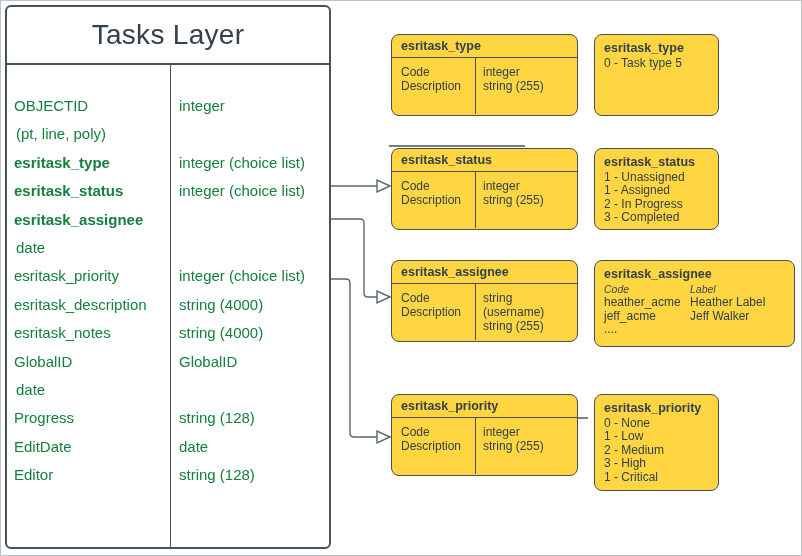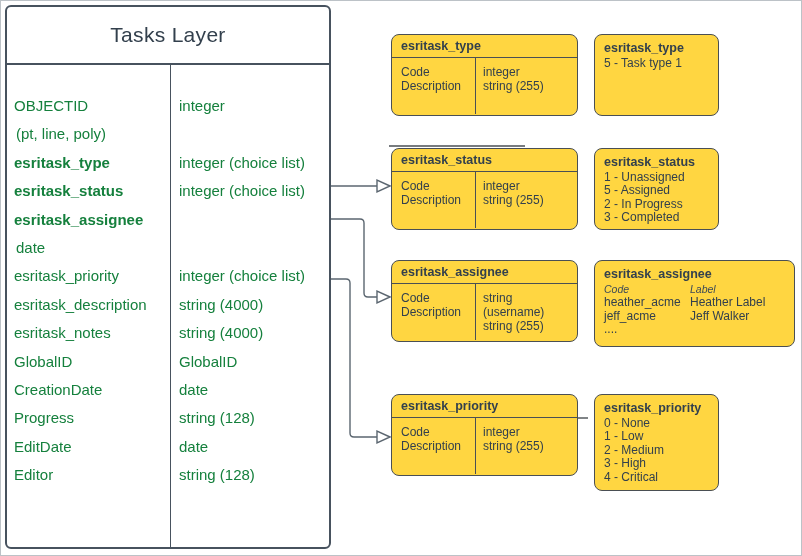--- a/index.html
+++ b/index.html
@@ -9,21 +9,21 @@
     position:relative; width:802px; height:556px;
     background:#ffffff; border:1px solid #bcc2c7; overflow:hidden;
   }
   
   .main-table {
     position:absolute; left:4px; top:4px; width:326px; height:544px;
     border:2px solid #47525e; border-radius:6px; background:#fff;
   }
   .main-title {
     height:58px; display:flex; align-items:center; justify-content:center;
-    font-size:21px; color:#33404d; border-bottom:2px solid #47525e;
+    font-size:28px; color:#33404d; border-bottom:2px solid #47525e;
     letter-spacing:.3px;
   }
   .main-body { position:relative; height:482px; padding-top:27px; }
   .col-divider {
     position:absolute; top:0; bottom:0; left:163px; width:0;
     border-left:1.5px solid #47525e;
   }
   .trow { display:flex; height:28.4px; line-height:28.4px; font-size:15px; color:#15803d; }
   .fname { width:163px; padding-left:7px; white-space:nowrap; overflow:hidden; }
   .ftype { flex:1; padding-left:9px; white-space:nowrap; }
@@ -93,21 +93,20 @@
         </div>
       <div class="trow">
           <span class="fname">esritask_notes</span>
           <span class="ftype">string (4000)</span>
         </div>
       <div class="trow">
           <span class="fname">GlobalID</span>
           <span class="ftype">GlobalID</span>
         </div>
       <div class="trow">
-          <span class="fname">CreationDate</span>
           <span class="ftype">date</span>
         </div>
       <div class="trow">
           <span class="fname">Progress</span>
           <span class="ftype">string (128)</span>
         </div>
       <div class="trow">
           <span class="fname">EditDate</span>
           <span class="ftype">date</span>
         </div>
@@ -181,27 +180,27 @@
         </div>
       <div class="schema-col-right">
           <div>integer</div>
           <div>string (255)</div>
         </div>
     </div>
   </div>
 
   <div class="legend-box" style="top:33px; height:82px">
     <div class="legend-title">esritask_type</div>
-    <div>5 - Task type 1</div>
+    <div>0 - Task type 5</div>
   </div>
 
   <div class="legend-box" style="top:147px; height:82px">
     <div class="legend-title">esritask_status</div>
     <div>1 - Unassigned</div>
-    <div>5 - Assigned</div>
+    <div>1 - Assigned</div>
     <div>2 - In Progress</div>
     <div>3 - Completed</div>
   </div>
 
   <div class="legend-box" style="top:259px; width:201px; height:87px">
     <div class="legend-title">esritask_assignee</div>
     <div class="assignee-grid">
       <div class="ital">Code</div>
       <div class="ital">Label</div>
       <div>heather_acme</div>
@@ -211,16 +210,16 @@
     </div>
     <div>....</div>
   </div>
 
   <div class="legend-box" style="top:393px; height:97px">
     <div class="legend-title">esritask_priority</div>
     <div>0 - None</div>
     <div>1 - Low</div>
     <div>2 - Medium</div>
     <div>3 - High</div>
-    <div>4 - Critical</div>
+    <div>1 - Critical</div>
   </div>
 
 </div>
 
 </body></html>

